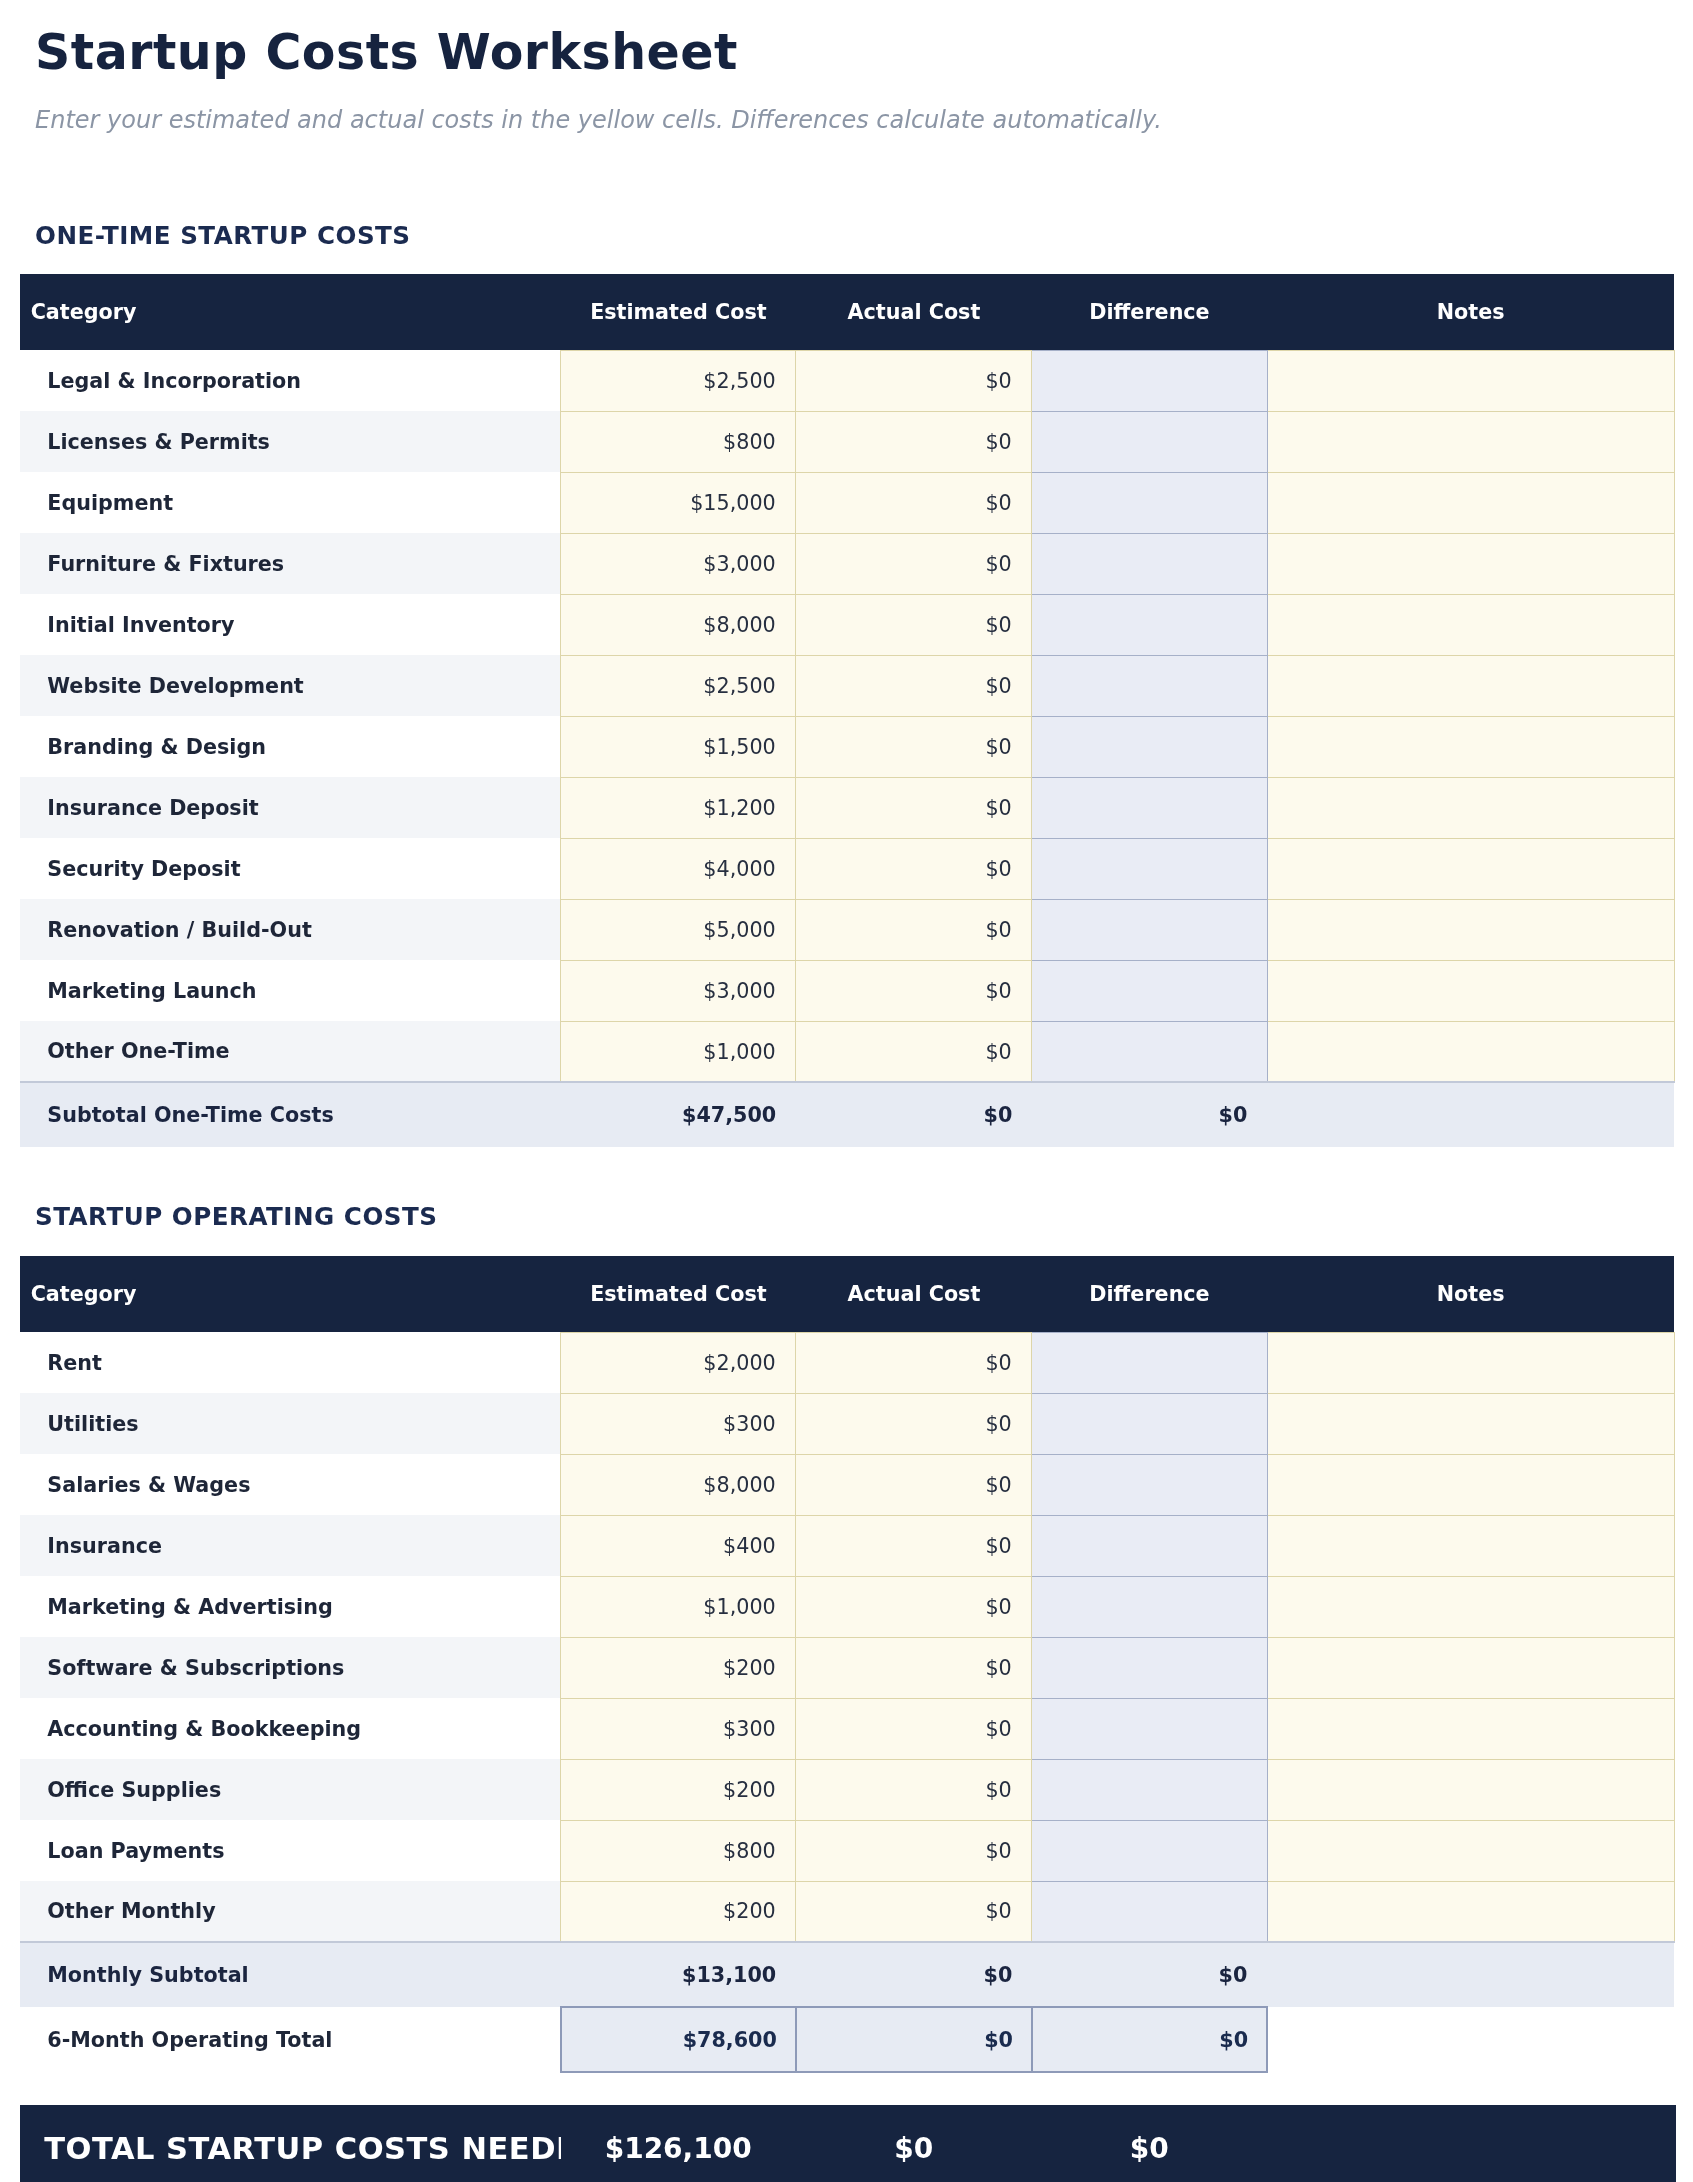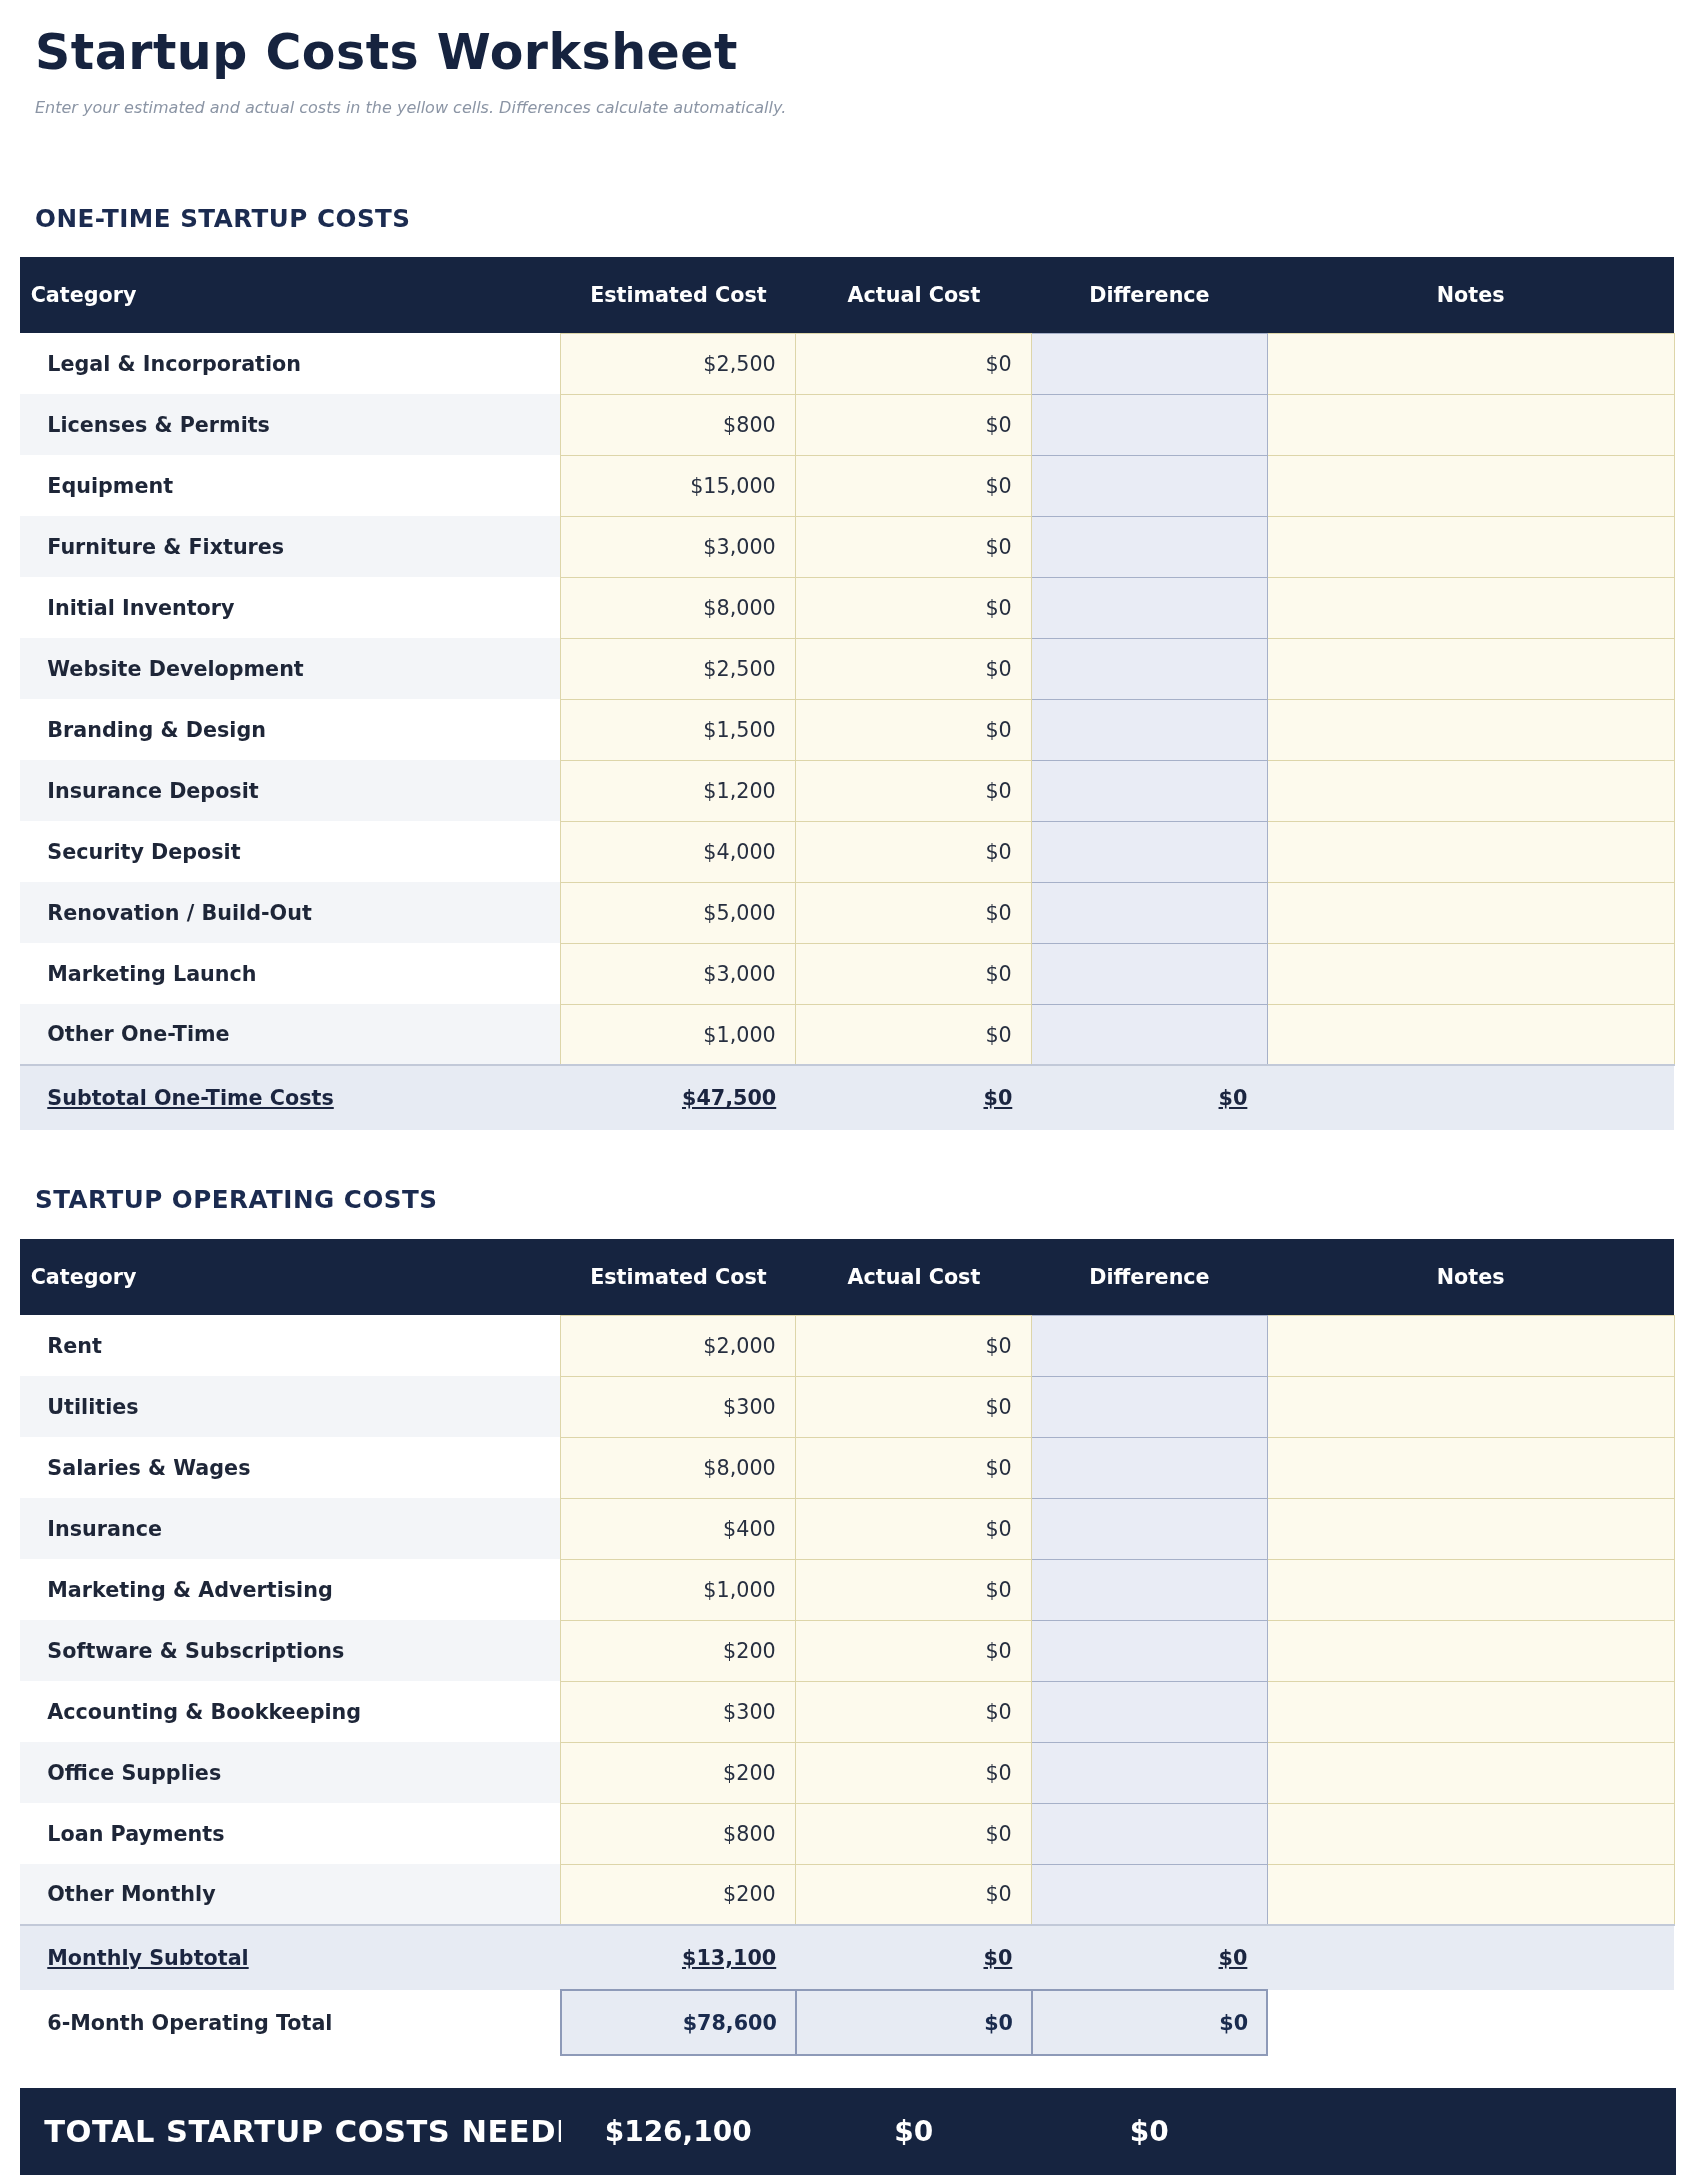--- a/index.html
+++ b/index.html
@@ -14,22 +14,22 @@
   
   .title {
     margin: 26px 0 0 35px;
     font-size: 49px;
     font-weight: bold;
     color: #16233f;
     letter-spacing: 0.5px;
     line-height: 1.1;
   }
   .subtitle {
-    margin: 18px 0 0 35px;
-    font-size: 16px;
+    margin: 26px 0 0 35px;
+    font-size: 24px;
     font-style: italic;
     color: #8b95a5;
   }
   .section-heading {
     margin: 87px 0 0 35px;
     font-size: 24.6px;
     font-weight: bold;
     color: #1b2b50;
     letter-spacing: 0.5px;
   }
@@ -91,21 +91,20 @@
   }
 
   
   tr.subtotal-row td {
     background: #e7ebf3;
     border: none;
     border-top: 2px solid #c2c9d8;
     height: 65px;
     font-weight: bold;
     color: #1b2540;
-    text-decoration: underline;
   }
   tr.subtotal-row td.num { text-align: right; padding-right: 19.7px; }
 
   
   tr.sixmonth-row td { height: 65px; font-weight: bold; }
   tr.sixmonth-row td.cat-cell { background: #ffffff; }
   tr.sixmonth-row td.boxed {
     background: #e7ebf3;
     border: 2px solid #8e9ab8;
     text-align: right;

